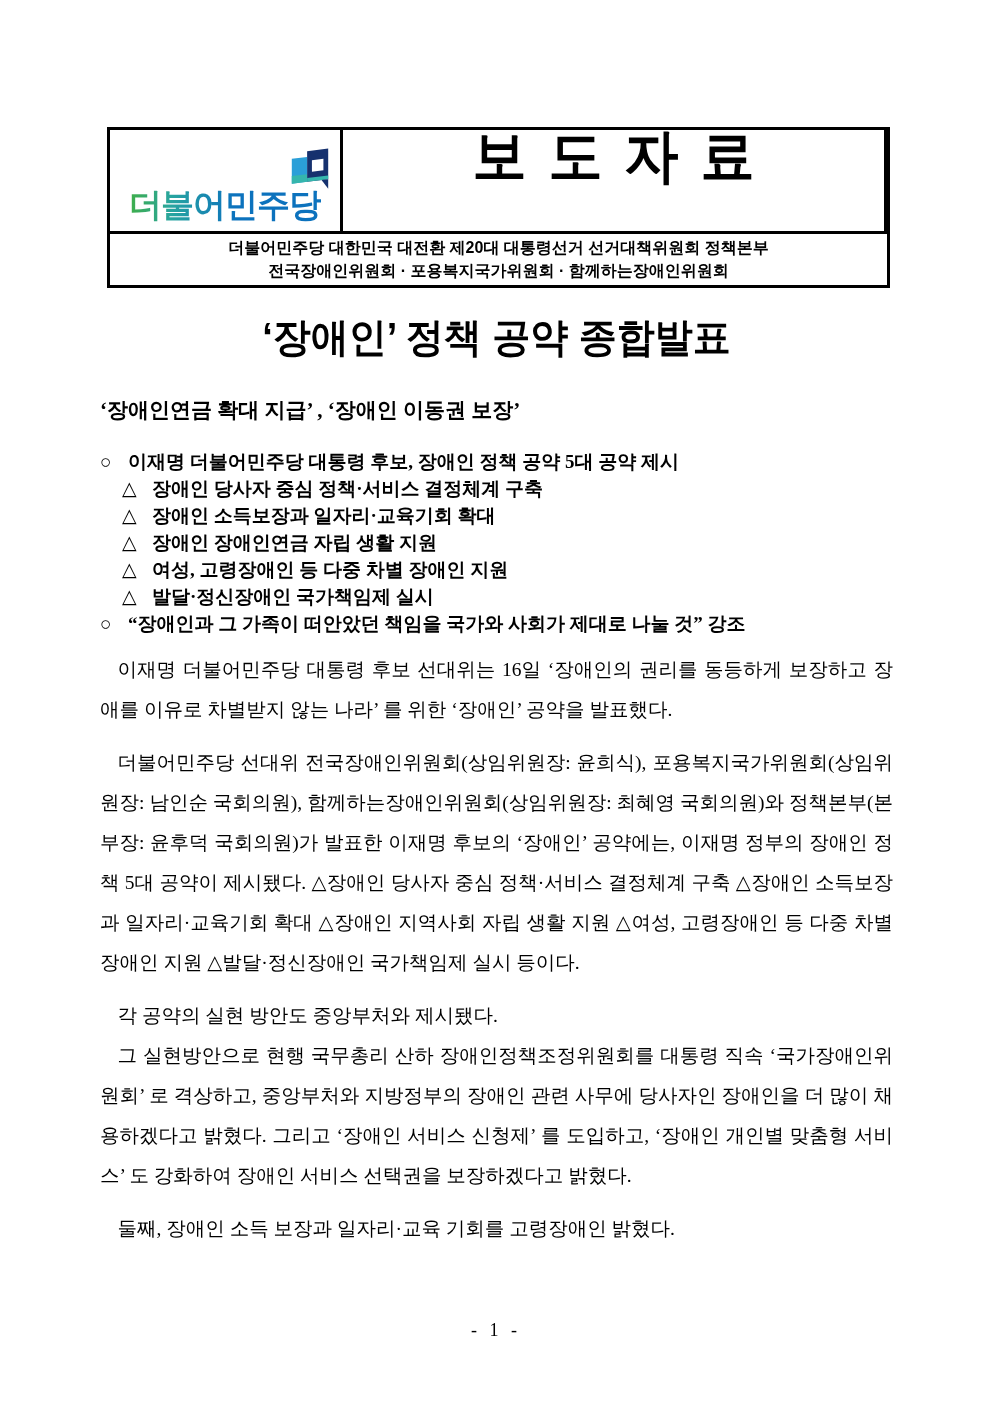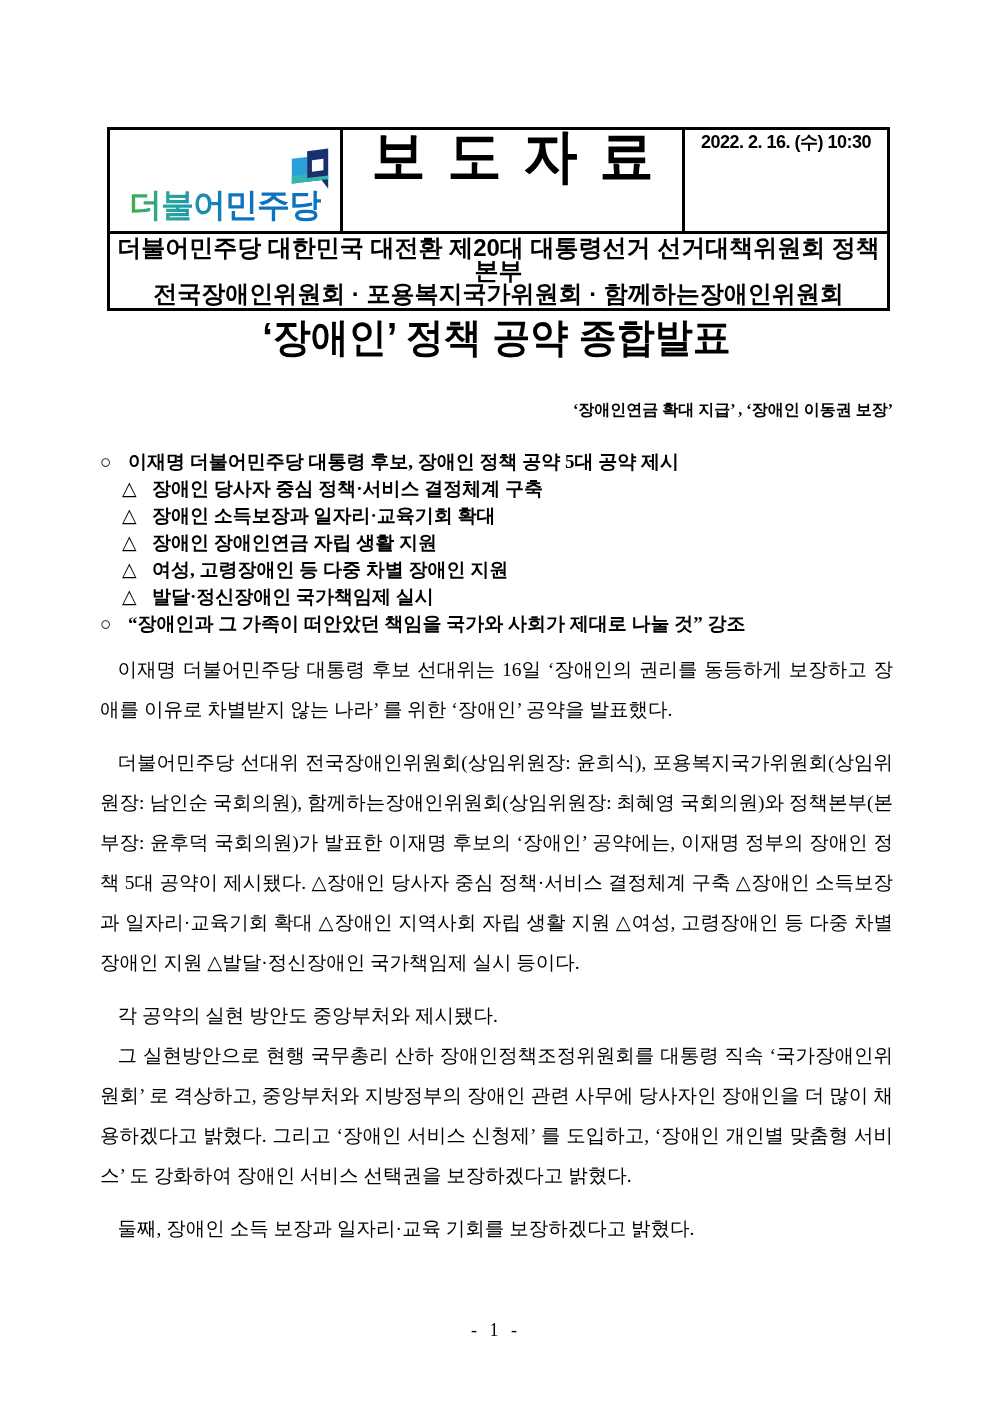--- a/index.html
+++ b/index.html
@@ -41,21 +41,21 @@
     transform:scaleY(1.08);
   }
   .datetime{
     font-family:"Liberation Sans","DejaVu Sans",sans-serif;
     font-weight:700;font-size:18px;letter-spacing:-0.5px;white-space:nowrap;
   }
   .header-bottom{
     border-top:3px solid var(--text);
     text-align:center;
     font-family:"Liberation Sans","DejaVu Sans",sans-serif;
-    font-weight:700;font-size:24px;line-height:23px;
+    font-weight:700;font-size:16px;line-height:23px;
     padding:2px 4px 3px;
   }
 
   
   .logo-wrap{position:relative;display:inline-block;}
   .logo-text{
     font-family:"Liberation Sans","DejaVu Sans",sans-serif;
     font-weight:900;font-size:33px;letter-spacing:-1px;line-height:1;
     background:linear-gradient(90deg,var(--logo-green) 0%,var(--logo-teal) 22%,var(--logo-blue) 55%,var(--logo-blue) 100%);
     -webkit-background-clip:text;background-clip:text;
@@ -69,22 +69,22 @@
   .content{position:absolute;left:100px;top:286px;width:793px;}
   .main-title{
     margin-top:29px;
     text-align:center;
     font-family:"Liberation Sans","DejaVu Sans",sans-serif;
     font-weight:900;font-size:38px;line-height:44px;letter-spacing:0px;
     transform:scaleY(1.05);
   }
   .subtitle{
     margin-top:32px;
-    text-align:right;
-    font-weight:700;font-size:16px;line-height:38px;
+    text-align:left;
+    font-weight:700;font-size:21px;line-height:38px;
     word-break:keep-all;
   }
 
   
   .summary{margin-top:19px;list-style:none;}
   .summary-item{
     display:flex;
     font-weight:700;font-size:19px;line-height:27px;
     word-break:keep-all;
   }
@@ -129,23 +129,20 @@
                 <path d="M36 34 L43 34 L43 44 Z" style="fill:var(--flag-navy)"></path>
               </g>
             </svg>
           </span>
           <span class="logo-text">더불어민주당</span>
         </span>
       </div>
       <div class="cell cell-title">
         <span class="doc-type">보도자료</span>
       </div>
-      <div class="cell cell-date">
-        <span class="datetime">2022. 2. 16. (수) 10:30</span>
-      </div>
     </div>
     <div class="header-bottom">
       <div>더불어민주당 대한민국 대전환 제20대 대통령선거 선거대책위원회 정책본부</div>
       <div>전국장애인위원회 · 포용복지국가위원회 · 함께하는장애인위원회</div>
     </div>
   </div>
 
   <div class="content">
     <h1 class="main-title">‘장애인’  정책 공약 종합발표</h1>
 
@@ -195,19 +192,19 @@
 
         <p class="body-para">이재명 더불어민주당 대통령 후보 선대위는 16일  ‘장애인의 권리를 동등하게 보장하고 장애를 이유로 차별받지 않는 나라’ 를 위한  ‘장애인’  공약을 발표했다.</p>
 
         <p class="body-para">더불어민주당 선대위  전국장애인위원회(상임위원장:  윤희식),  포용복지국가위원회(상임위원장:  남인순  국회의원),  함께하는장애인위원회(상임위원장:  최혜영  국회의원)와  정책본부(본부장:  윤후덕  국회의원)가  발표한  이재명  후보의  ‘장애인’  공약에는,  이재명  정부의  장애인 정책 5대 공약이 제시됐다. △장애인 당사자 중심 정책·서비스 결정체계 구축 △장애인 소득보장과 일자리·교육기회 확대 △장애인 지역사회 자립 생활 지원 △여성, 고령장애인 등 다중 차별 장애인 지원 △발달·정신장애인 국가책임제 실시 등이다.</p>
 
         <p class="body-para">각 공약의 실현 방안도 중앙부처와 제시됐다.</p>
 
 
         <p class="body-para no-gap">그 실현방안으로 현행 국무총리 산하 장애인정책조정위원회를 대통령 직속  ‘국가장애인위원회’ 로 격상하고, 중앙부처와 지방정부의 장애인 관련 사무에 당사자인 장애인을 더 많이 채용하겠다고 밝혔다. 그리고  ‘장애인 서비스 신청제’ 를 도입하고,  ‘장애인 개인별 맞춤형 서비스’ 도 강화하여 장애인 서비스 선택권을 보장하겠다고 밝혔다.</p>
 
-        <p class="body-para">둘째, 장애인 소득 보장과 일자리·교육 기회를 보장하겠다고 밝혔다.</p>
+        <p class="body-para">둘째, 장애인 소득 보장과 일자리·교육 기회를 고령장애인 밝혔다.</p>
       </div>
   </div>
 
   <div class="page-footer">- 1 -</div>
 
 </div>
 
 </body></html>

